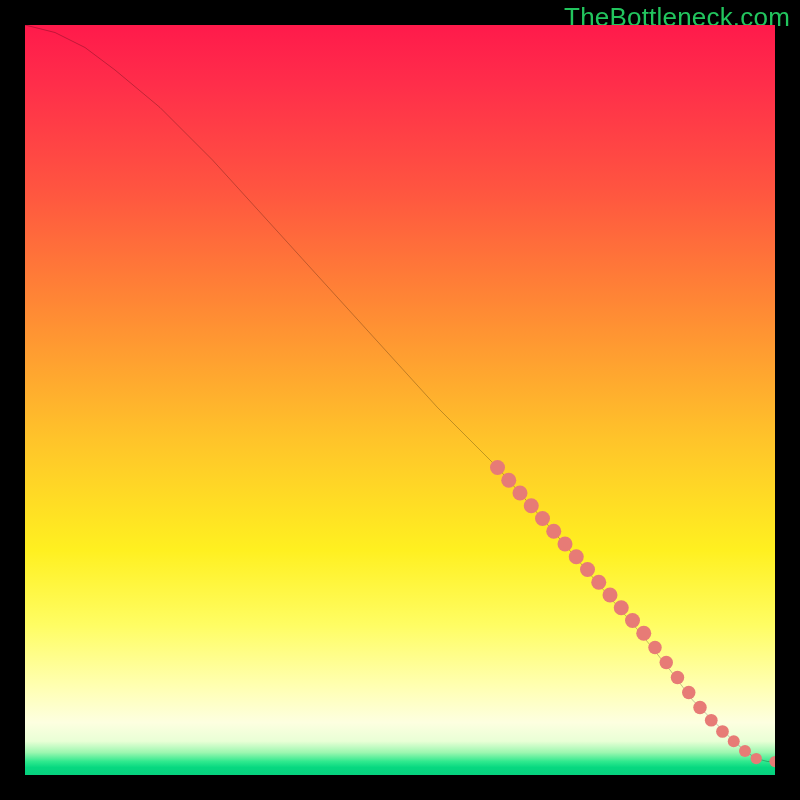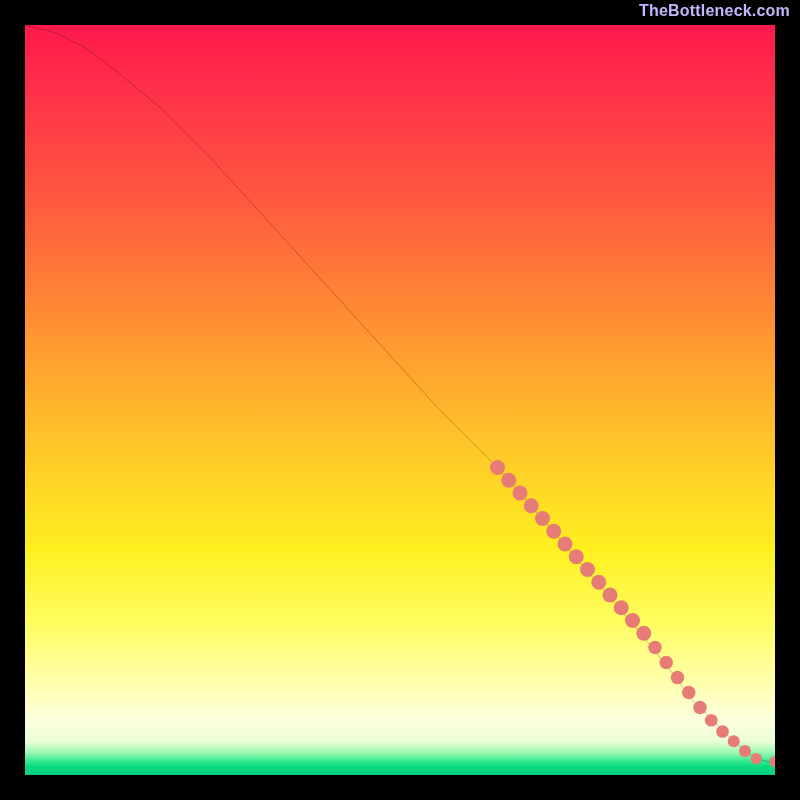--- a/index.html
+++ b/index.html
@@ -8,23 +8,23 @@
     position: relative;
     width: 800px;
     height: 800px;
     background: #000;
   }
   .attribution {
     position: absolute;
     top: 2px;
     right: 10px;
     font-family: Arial, Helvetica, sans-serif;
-    font-size: 16px;
-    color: #c4b5fd;
-    font-weight: 700;
+    font-size: 26px;
+    color: #22c55e;
+    font-weight: 400;
     letter-spacing: 0.2px;
   }
   .plot-area {
     position: absolute;
     left: 25px;
     top: 25px;
     width: 750px;
     height: 750px;
     overflow: hidden;
   }

